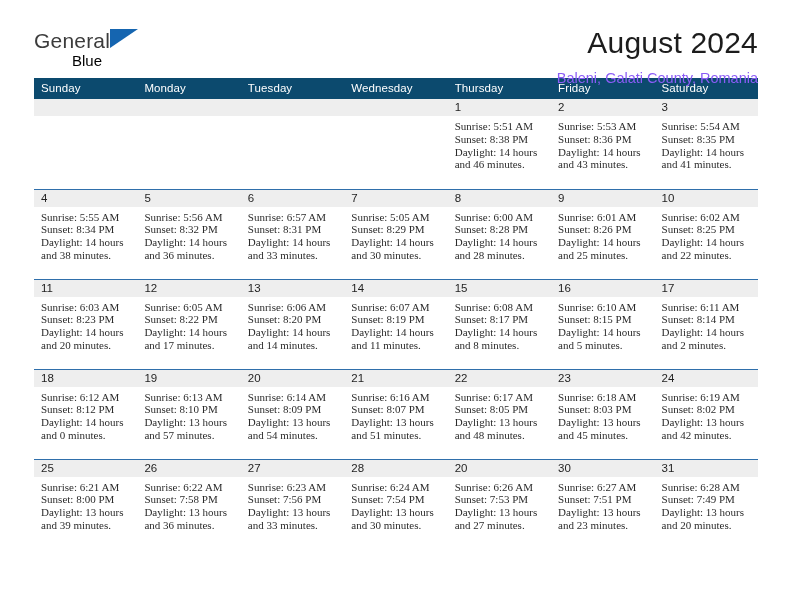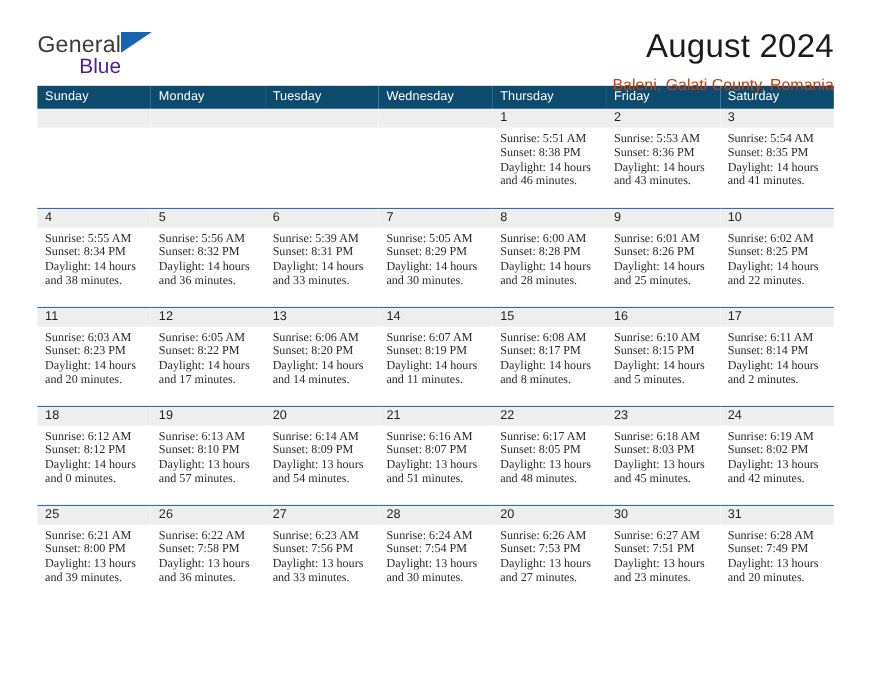--- a/index.html
+++ b/index.html
@@ -46,38 +46,38 @@
   .brand-tri {
     position: absolute;
     top: 3px;
     left: 76px;
     width: 0;
     height: 0;
     border-left: 28px solid #1565b0;
     border-bottom: 19px solid transparent;
   }
   .brand-row2 {
-    font-size: 19px;
-    color: #4c1d95;
+    font-size: 15px;
+    color: #000000;
     line-height: 21px;
     margin-left: 38px;
     margin-top: -2px;
   }
 
   .title-block { text-align: right; padding-top: 0; }
   .cal-title {
     font-size: 30px;
     font-weight: normal;
     color: #1c1c1c;
     line-height: 34px;
     letter-spacing: .2px;
   }
   .cal-subtitle {
     font-size: 14.5px;
-    color: #c2410c;
+    color: #8b5cf6;
     line-height: 22px;
     margin-top: 7px;
   }
 
   
   .calendar {
     width: 724px;
     border-collapse: collapse;
     table-layout: fixed;
   }
@@ -228,21 +228,21 @@
             <div class="daynum-band">5</div>
             <div class="cell-body">
               <div>Sunrise: 5:56 AM</div>
               <div>Sunset: 8:32 PM</div>
               <div class="wrap">Daylight: 14 hours and 36 minutes.</div>
             </div>
           </td>
           <td>
             <div class="daynum-band">6</div>
             <div class="cell-body">
-              <div>Sunrise: 5:39 AM</div>
+              <div>Sunrise: 6:57 AM</div>
               <div>Sunset: 8:31 PM</div>
               <div class="wrap">Daylight: 14 hours and 33 minutes.</div>
             </div>
           </td>
           <td>
             <div class="daynum-band">7</div>
             <div class="cell-body">
               <div>Sunrise: 5:05 AM</div>
               <div>Sunset: 8:29 PM</div>
               <div class="wrap">Daylight: 14 hours and 30 minutes.</div>

